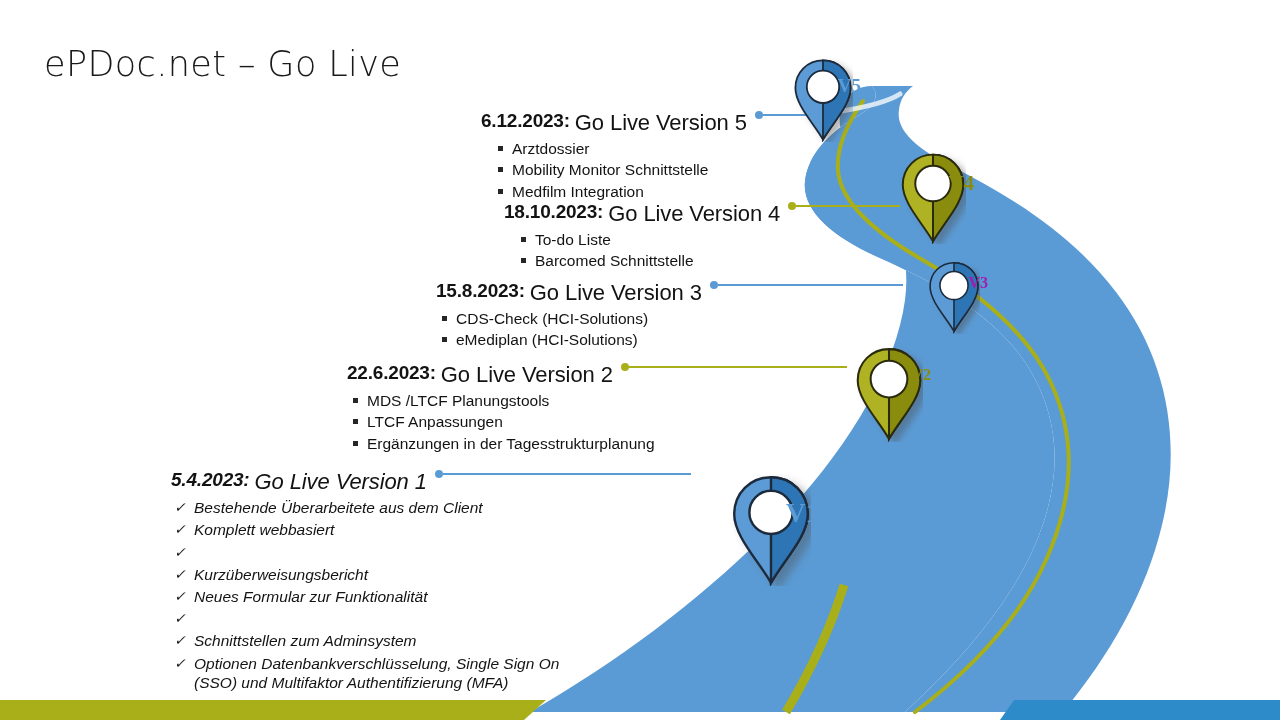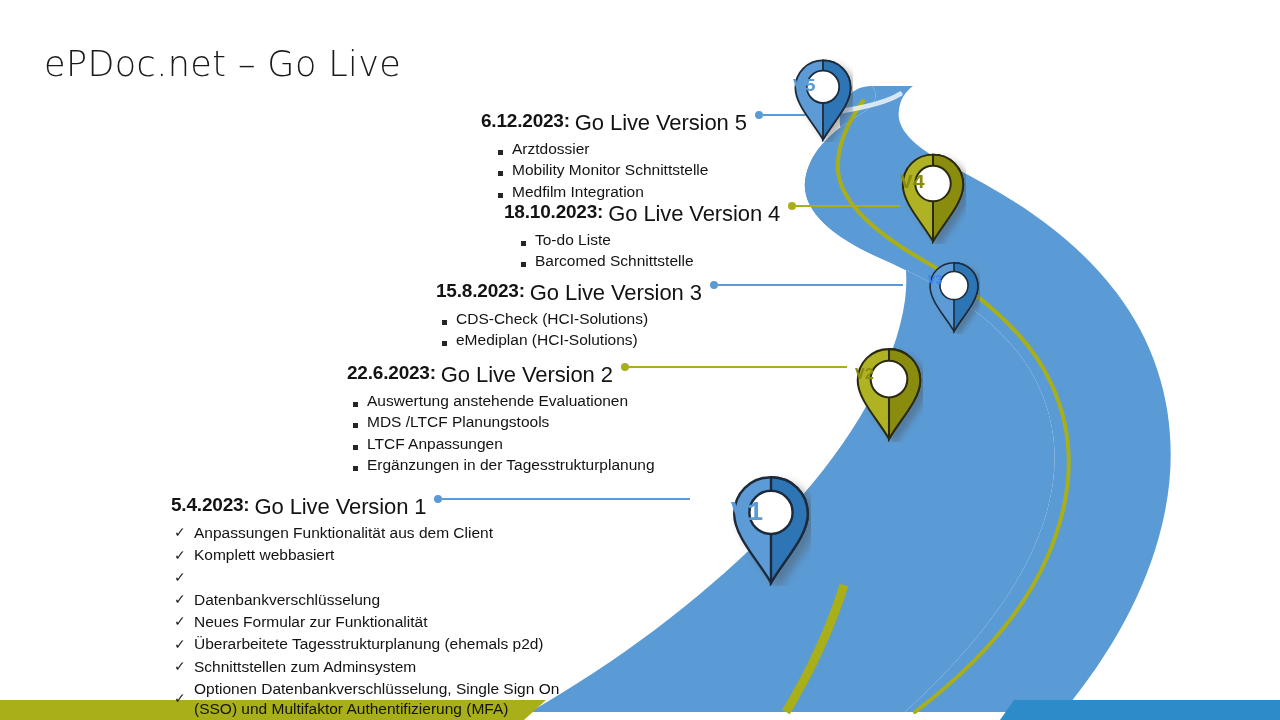--- a/index.html
+++ b/index.html
@@ -82,21 +82,21 @@
     flex: 0 0 auto;
   }
 
   ul.ms-list {
     list-style: none;
     margin: 5px 0 0 0;
     padding: 0;
   }
   ul.ms-list li {
     display: flex;
-    align-items: center;
+    align-items: flex-start;
     font-size: 15.5px;
     line-height: 1.25;
     margin-bottom: 2px;
     white-space: nowrap;
   }
   .bullet-sq {
     display: inline-block;
     width: 5px;
     height: 5px;
     background: #262626;
@@ -118,34 +118,34 @@
 
   
   #ms-v5 { left: 481px; top: 111px; }
   #ms-v5 ul.ms-list { margin-left: 17px; }
   #ms-v4 { left: 504px; top: 202px; }
   #ms-v4 ul.ms-list { margin-left: 17px; }
   #ms-v3 { left: 436px; top: 281px; }
   #ms-v3 ul.ms-list { margin-left: 6px; }
   #ms-v2 { left: 347px; top: 363px; }
   #ms-v2 ul.ms-list { margin-left: 6px; }
-  #ms-v1 { left: 171px; top: 495px; }
+  #ms-v1 { left: 171px; top: 470px; font-style: italic; }
   #ms-v1 ul.ms-list { margin-left: 3px; }
   #ms-v1 ul.ms-list li { font-size: 15.5px; margin-bottom: 3px; }
 
   
   .pin { position: absolute; }
   .pin svg { display: block; }
   .pin-label {
     position: absolute;
-    left: 0;
+    left: 8px;
     width: 100%;
-    text-align: left;
+    text-align: right;
     font-weight: bold;
-    font-family: Liberation Mono, monospace;
+    font-family: Liberation Serif, serif;
     pointer-events: none;
   }
 </style>
 </head>
 <body>
 
 <div id="slide">
 
   <svg id="road-svg" viewBox="0 0 1280 720">
     <defs>
@@ -277,24 +277,20 @@
       <span class="ms-date">22.6.2023:</span>
       <span class="ms-title">Go Live Version 2</span>
       <span class="connector">
         <span class="conn-dot" style="background:#A9AF18"></span>
         <span class="conn-line" style="background:#A9AF18;width:218px"></span>
       </span>
     </div>
     <ul class="ms-list">
       <li>
           <span class="bullet-sq"></span>
-          <span class="li-text">Auswertung anstehende Evaluationen</span>
-        </li>
-      <li>
-          <span class="bullet-sq"></span>
           <span class="li-text">MDS /LTCF Planungstools</span>
         </li>
       <li>
           <span class="bullet-sq"></span>
           <span class="li-text">LTCF Anpassungen</span>
         </li>
       <li>
           <span class="bullet-sq"></span>
           <span class="li-text">Ergänzungen in der Tagesstrukturplanung</span>
         </li>
@@ -306,40 +302,39 @@
       <span class="ms-date">5.4.2023:</span>
       <span class="ms-title">Go Live Version 1</span>
       <span class="connector">
         <span class="conn-dot" style="background:#5B9BD5"></span>
         <span class="conn-line" style="background:#5B9BD5;width:248px"></span>
       </span>
     </div>
     <ul class="ms-list">
       <li>
           <span class="bullet-ck">✓</span>
-          <span class="li-text">Anpassungen Funktionalität aus dem Client</span>
+          <span class="li-text">Bestehende Überarbeitete aus dem Client</span>
         </li>
       <li>
           <span class="bullet-ck">✓</span>
           <span class="li-text">Komplett webbasiert</span>
         </li>
       <li>
           <span class="bullet-ck">✓</span>
         </li>
       <li>
           <span class="bullet-ck">✓</span>
-          <span class="li-text">Datenbankverschlüsselung</span>
+          <span class="li-text">Kurzüberweisungsbericht</span>
         </li>
       <li>
           <span class="bullet-ck">✓</span>
           <span class="li-text">Neues Formular zur Funktionalität</span>
         </li>
       <li>
           <span class="bullet-ck">✓</span>
-          <span class="li-text">Überarbeitete Tagesstrukturplanung (ehemals p2d)</span>
         </li>
       <li>
           <span class="bullet-ck">✓</span>
           <span class="li-text">Schnittstellen zum Adminsystem</span>
         </li>
       <li>
           <span class="bullet-ck">✓</span>
           <span class="li-text wrap">Optionen Datenbankverschlüsselung, Single Sign On (SSO) und Multifaktor Authentifizierung (MFA)</span>
         </li>
     </ul>
@@ -368,21 +363,21 @@
   </div>
 
   <div class="pin" id="pin-v3" style="left:928px;top:260px;width:52px;height:74px;">
     <svg width="52" height="74" viewBox="0 0 100 140">
       <g filter="url(#pinshadow)">
         <path d="M50 4 C24 4 4 24 4 50 C4 78 34 108 50 136 C66 108 96 78 96 50 C96 24 76 4 50 4 Z" fill="#5B9BD5" stroke="#1b2a3a" stroke-width="3"></path>
         <path d="M50 4 C76 4 96 24 96 50 C96 78 66 108 50 136 L50 4 Z" fill="#2E75B6" stroke="#1b2a3a" stroke-width="3"></path>
         <circle cx="50" cy="48" r="27" fill="#ffffff" stroke="#1b2a3a" stroke-width="3"></circle>
       </g>
     </svg>
-    <span class="pin-label" style="top:14px;font-size:12px;color:#3b82f6;">V3</span>
+    <span class="pin-label" style="top:14px;font-size:16px;color:#a21caf;">V3</span>
   </div>
 
   <div class="pin" id="pin-v2" style="left:855px;top:346px;width:68px;height:96px;">
     <svg width="68" height="96" viewBox="0 0 100 140">
       <g filter="url(#pinshadow)">
         <path d="M50 4 C24 4 4 24 4 50 C4 78 34 108 50 136 C66 108 96 78 96 50 C96 24 76 4 50 4 Z" fill="#AFB223" stroke="#2a2a10" stroke-width="3"></path>
         <path d="M50 4 C76 4 96 24 96 50 C96 78 66 108 50 136 L50 4 Z" fill="#8A8C10" stroke="#2a2a10" stroke-width="3"></path>
         <circle cx="50" cy="48" r="27" fill="#ffffff" stroke="#2a2a10" stroke-width="3"></circle>
       </g>
     </svg>

